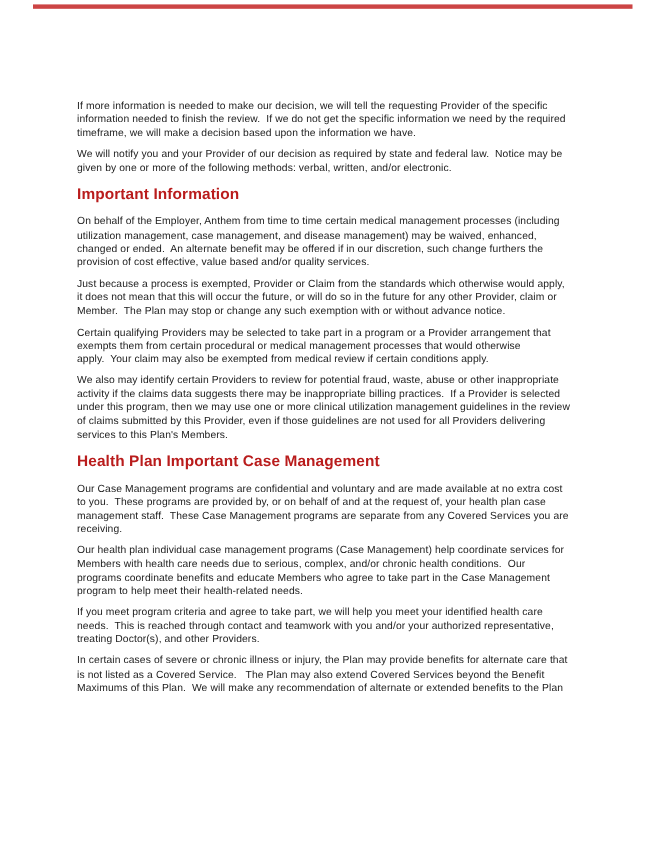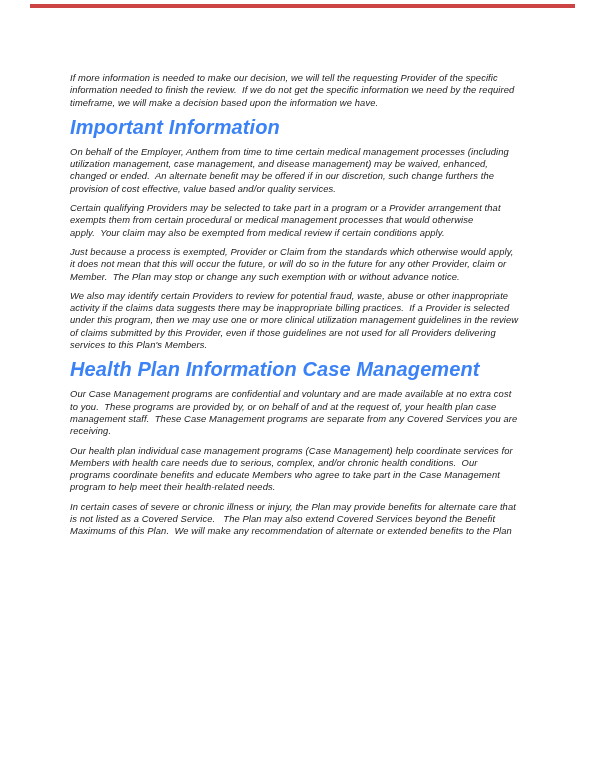--- a/index.html
+++ b/index.html
@@ -18,37 +18,36 @@
   }
   .top-rule {
     position: absolute;
     top: 4px;
     left: 30px;
     width: 545px;
     height: 4px;
   }
   .content {
     position: absolute;
-    top: 72px;
+    top: 90px;
     left: 70px;
     width: 482px;
-    font-style: italic;
   }
   .para {
     font-size: 9.4px;
     line-height: 12.3px;
     letter-spacing: 0.1px;
     white-space: pre-wrap;
     margin: 0 0 7px 0;
   }
   .heading {
-    font-size: 20px;
+    font-size: 14px;
     font-weight: bold;
     line-height: 17px;
-    color: #3b82f6;
+    color: #b91c1c;
     margin: 10px 0 10px 0;
     letter-spacing: 0.1px;
   }
   .page-number {
     position: absolute;
     top: 703px;
     left: 0;
     width: 100%;
     text-align: center;
     font-size: 9.4px;
@@ -61,55 +60,60 @@
 <div class="page">
 
   <div class="top-rule" style="background: rgb(204, 68, 68);"></div>
 
   <div class="content">
 
     <p class="para">If more information is needed to make our decision, we will tell the requesting Provider of the specific
 information needed to finish the review.  If we do not get the specific information we need by the required
 timeframe, we will make a decision based upon the information we have.</p>
 
+    <p class="para">We will notify you and your Provider of our decision as required by state and federal law.  Notice may be
+given by one or more of the following methods: verbal, written, and/or electronic.</p>
 
     <h1 class="heading">Important Information</h1>
 
     <p class="para">On behalf of the Employer, Anthem from time to time certain medical management processes (including
 utilization management, case management, and disease management) may be waived, enhanced,
 changed or ended.  An alternate benefit may be offered if in our discretion, such change furthers the
 provision of cost effective, value based and/or quality services.</p>
 
+    <p class="para">Just because a process is exempted, Provider or Claim from the standards which otherwise would apply,
+it does not mean that this will occur the future, or will do so in the future for any other Provider, claim or
+Member.  The Plan may stop or change any such exemption with or without advance notice.</p>
+
     <p class="para">Certain qualifying Providers may be selected to take part in a program or a Provider arrangement that
 exempts them from certain procedural or medical management processes that would otherwise
 apply.  Your claim may also be exempted from medical review if certain conditions apply.</p>
-
-    <p class="para">Just because a process is exempted, Provider or Claim from the standards which otherwise would apply,
-it does not mean that this will occur the future, or will do so in the future for any other Provider, claim or
-Member.  The Plan may stop or change any such exemption with or without advance notice.</p>
 
 
     <p class="para">We also may identify certain Providers to review for potential fraud, waste, abuse or other inappropriate
 activity if the claims data suggests there may be inappropriate billing practices.  If a Provider is selected
 under this program, then we may use one or more clinical utilization management guidelines in the review
 of claims submitted by this Provider, even if those guidelines are not used for all Providers delivering
 services to this Plan's Members.</p>
 
-    <h1 class="heading">Health Plan Information Case Management</h1>
+    <h1 class="heading">Health Plan Important Case Management</h1>
 
     <p class="para">Our Case Management programs are confidential and voluntary and are made available at no extra cost
 to you.  These programs are provided by, or on behalf of and at the request of, your health plan case
 management staff.  These Case Management programs are separate from any Covered Services you are
 receiving.</p>
 
     <p class="para">Our health plan individual case management programs (Case Management) help coordinate services for
 Members with health care needs due to serious, complex, and/or chronic health conditions.  Our
 programs coordinate benefits and educate Members who agree to take part in the Case Management
 program to help meet their health-related needs.</p>
 
+    <p class="para">If you meet program criteria and agree to take part, we will help you meet your identified health care
+needs.  This is reached through contact and teamwork with you and/or your authorized representative,
+treating Doctor(s), and other Providers.</p>
 
 
     <p class="para">In certain cases of severe or chronic illness or injury, the Plan may provide benefits for alternate care that
 is not listed as a Covered Service.   The Plan may also extend Covered Services beyond the Benefit
 Maximums of this Plan.  We will make any recommendation of alternate or extended benefits to the Plan</p>
 
   </div>
 
 
 </div>

